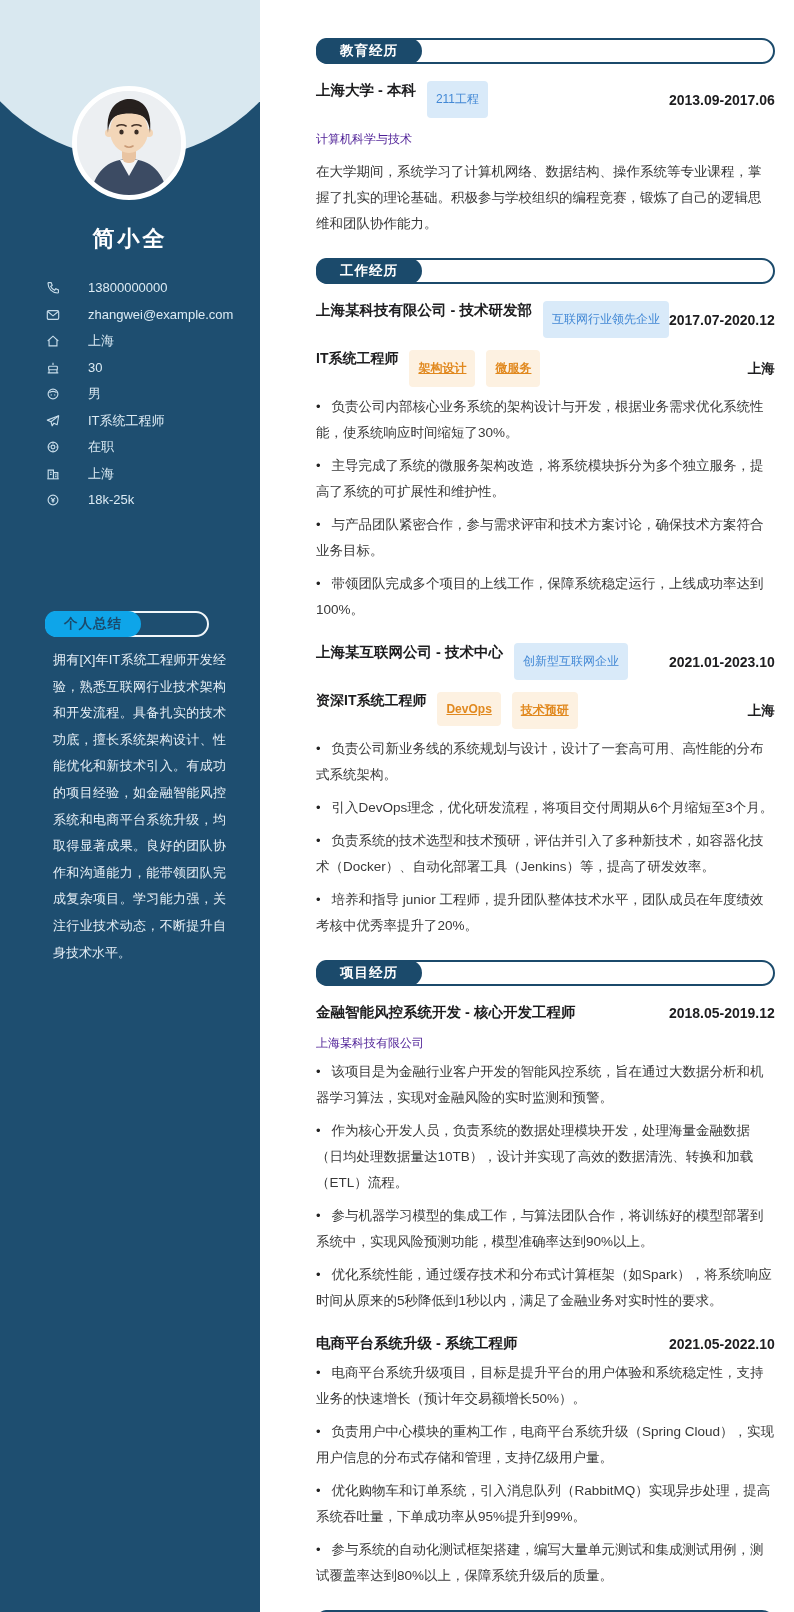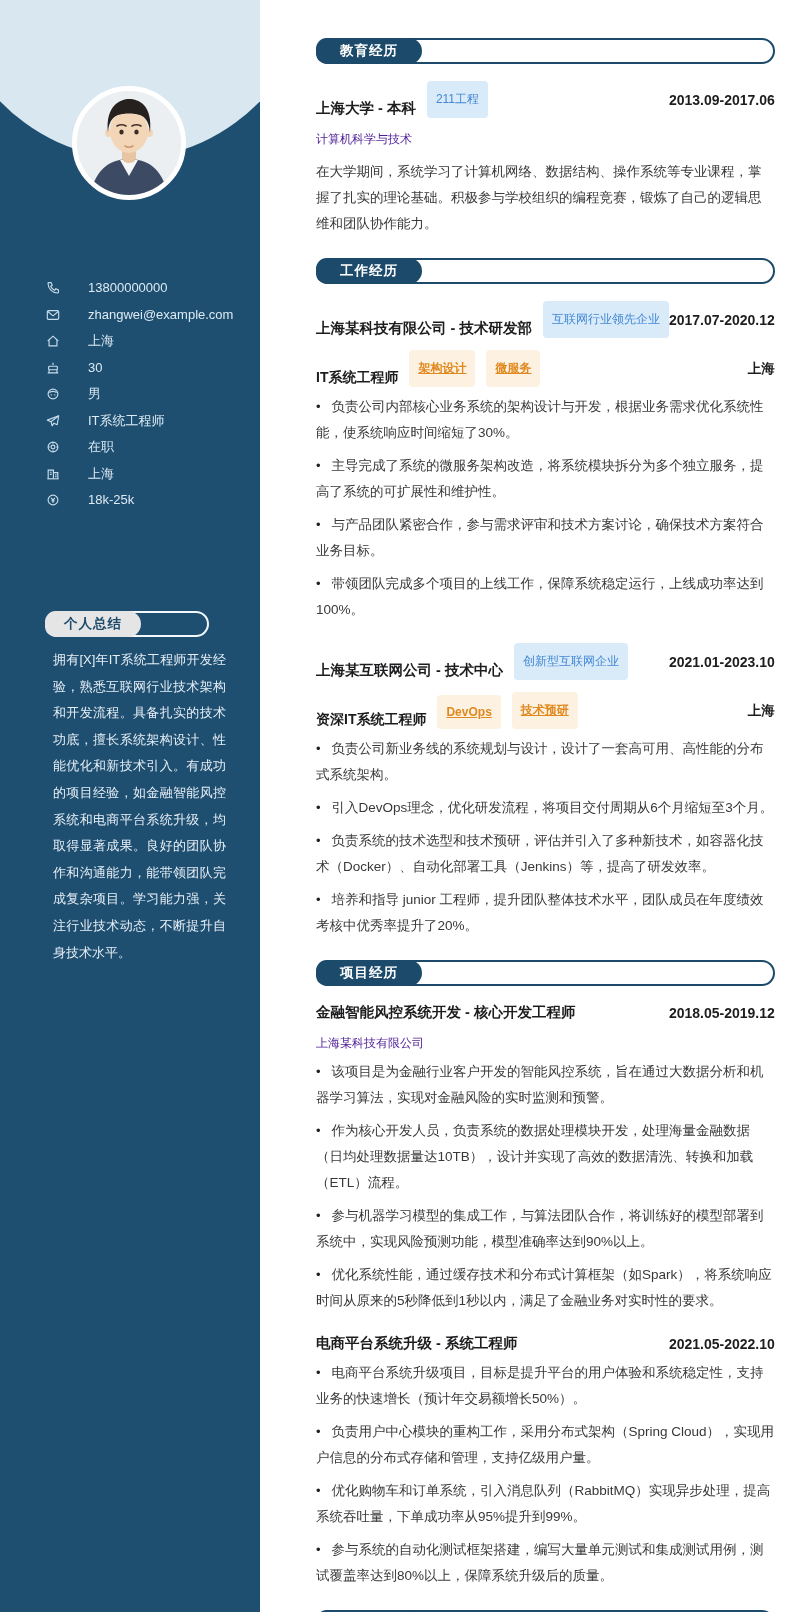--- a/index.html
+++ b/index.html
@@ -18,32 +18,32 @@
   .contacts li{display:flex;align-items:center;gap:28px;margin-bottom:12.5px;
                color:#dcebf4;font-size:13px;line-height:14px;}
   .cicon{display:inline-flex;width:14px;height:14px;flex-shrink:0;color:#c8ddea;}
   .cicon svg{width:14px;height:14px;}
 
   .sec-header{position:relative;height:26px;border:2px solid #1b4a6b;border-radius:15px;box-sizing:border-box;}
   .sec-pill{position:absolute;left:-2px;top:-2px;height:26px;box-sizing:border-box;min-width:106px;
             padding:0 18px;background:#1b4a6b;color:#fff;font-size:13.5px;font-weight:bold;letter-spacing:1px;
             display:inline-flex;align-items:center;justify-content:center;border-radius:14px 17px 17px 14px;}
   .sec-header.light{position:absolute;top:611px;left:45px;width:164px;border-color:#f2f7fa;}
-  .sec-header.light .sec-pill{background:#e5e5e5;color:#1b4a6b;min-width:96px;}
+  .sec-header.light .sec-pill{background:#0ea5e9;color:#1b4a6b;min-width:96px;}
 
   .summary{position:absolute;top:639px;left:45px;width:173px;margin:8px;
            color:#e6eff6;font-size:13px;line-height:26.6px;text-align:justify;}
 
   
   .main{flex:1;padding:38px 51px 0 56px;box-sizing:border-box;}
   section{margin-bottom:21px;}
   .sec-header.dark{margin-bottom:4px;}
 
   .head-row{display:flex;align-items:center;justify-content:space-between;margin-top:17px;}
-  .head-left{display:flex;align-items:flex-end;}
+  .head-left{display:flex;align-items:flex-start;}
   .etitle{font-size:14.5px;font-weight:bold;color:#1d1d1f;white-space:nowrap;}
   .badge{font-size:12px;padding:10px 9px;border-radius:4px;margin-left:11px;white-space:nowrap;}
   .badge.blue{background:#d9eaf9;color:#4288d5;}
   .badge.orange{background:#fdf1e1;color:#e1891f;font-weight:bold;text-decoration:underline;}
   .date{font-size:14px;font-weight:bold;color:#1d1d1f;white-space:nowrap;}
   .loc{font-size:13.5px;font-weight:bold;color:#1d1d1f;}
   .subtitle{margin:13px 0 0;font-size:12px;font-weight:normal;color:#4c1d95;}
   .para{margin:11px 0 0;font-size:13.5px;line-height:26px;color:#383838;}
   .bullets{margin-top:6px;}
   .bullet{margin:7px 0 0;font-size:13.5px;line-height:26px;color:#383838;}
@@ -70,20 +70,21 @@
         <path d="M31 42 C28 14 44 8 52 8 C62 8 76 14 73 42 C72 26 64 22 52 22 C40 22 32 26 31 42 Z" fill="#26201e"></path>
         <path d="M31 30 C36 12 68 12 73 30 C66 20 38 20 31 30 Z" fill="#26201e"></path>
         <ellipse cx="44.5" cy="41" rx="2.2" ry="2.6" fill="#3a2d26"></ellipse>
         <ellipse cx="59.5" cy="41" rx="2.2" ry="2.6" fill="#3a2d26"></ellipse>
         <path d="M40 35 q4.5 -2.5 9 0" stroke="#443228" stroke-width="1.6" fill="none" stroke-linecap="round"></path>
         <path d="M55 35 q4.5 -2.5 9 0" stroke="#443228" stroke-width="1.6" fill="none" stroke-linecap="round"></path>
         <path d="M48 55 q4 2.5 8 0" stroke="#c99a76" stroke-width="1.6" fill="none" stroke-linecap="round"></path>
       </svg>
     </div>
 
+    <h1 class="name">简小全</h1>
 
     <ul class="contacts">
       <li>
         <span class="cicon">
           <svg viewBox="0 0 16 16" fill="none" stroke="currentColor" stroke-width="1.3">
               <path d="M3.2 1.8h2.6l1.3 3.1-1.7 1.3a9.5 9.5 0 0 0 4.4 4.4l1.3-1.7 3.1 1.3v2.6c0 .5-.4.9-.9.9C7.1 13.7 2.3 8.9 2.3 2.7c0-.5.4-.9.9-.9z"></path>
             </svg>
         </span>
         <span>13800000000</span>
       </li>
@@ -263,21 +264,21 @@
         </div>
       </div>
 
       <div class="job" style="margin-bottom:0;">
         <div class="head-row">
           <span class="etitle">电商平台系统升级 - 系统工程师</span>
           <span class="date">2021.05-2022.10</span>
         </div>
         <div class="bullets">
           <p class="bullet"><span class="dot">•</span><span>电商平台系统升级项目，目标是提升平台的用户体验和系统稳定性，支持业务的快速增长（预计年交易额增长50%）。</span></p>
-          <p class="bullet"><span class="dot">•</span><span>负责用户中心模块的重构工作，采用分布式架构（Spring Cloud），实现用户信息的分布式存储和管理，支持亿级用户量。</span></p>
+          <p class="bullet"><span class="dot">•</span><span>负责用户中心模块的重构工作，电商平台系统升级（Spring Cloud），实现用户信息的分布式存储和管理，支持亿级用户量。</span></p>
           <p class="bullet"><span class="dot">•</span><span>优化购物车和订单系统，引入消息队列（RabbitMQ）实现异步处理，提高系统吞吐量，下单成功率从95%提升到99%。</span></p>
           <p class="bullet"><span class="dot">•</span><span>参与系统的自动化测试框架搭建，编写大量单元测试和集成测试用例，测试覆盖率达到80%以上，保障系统升级后的质量。</span></p>
         </div>
       </div>
     </section>
 
     <section>
       <div class="sec-header dark">
         <span class="sec-pill">技能专长</span>
       </div>

